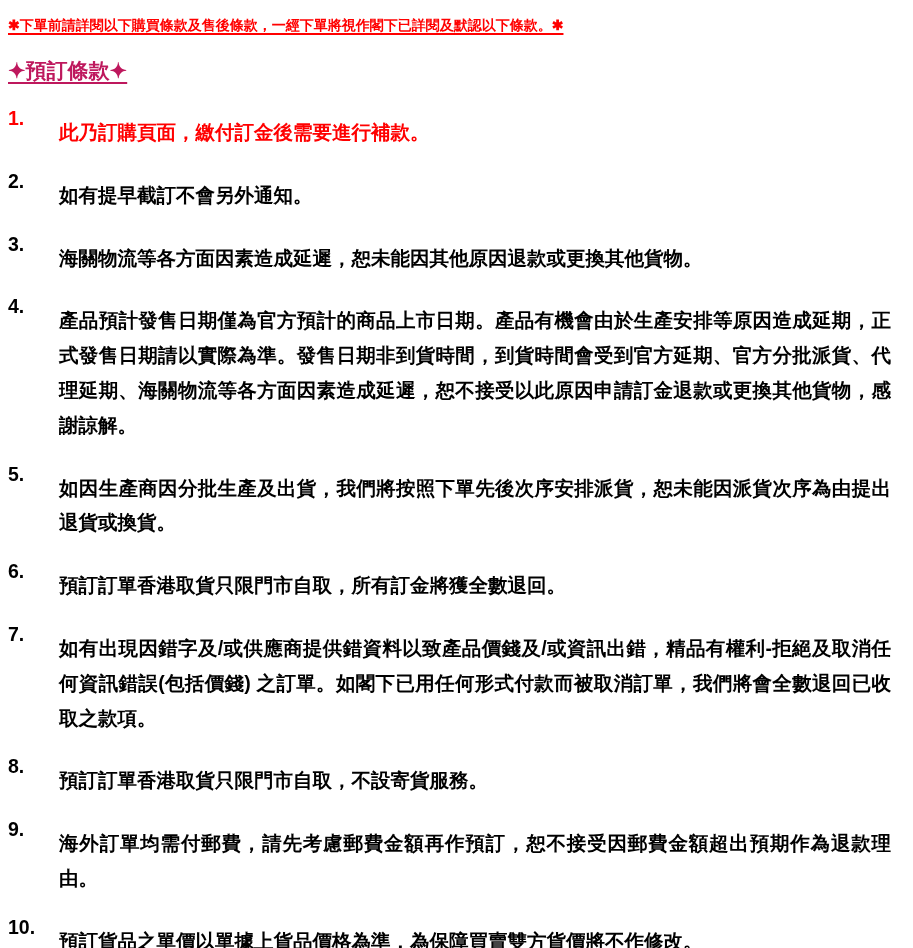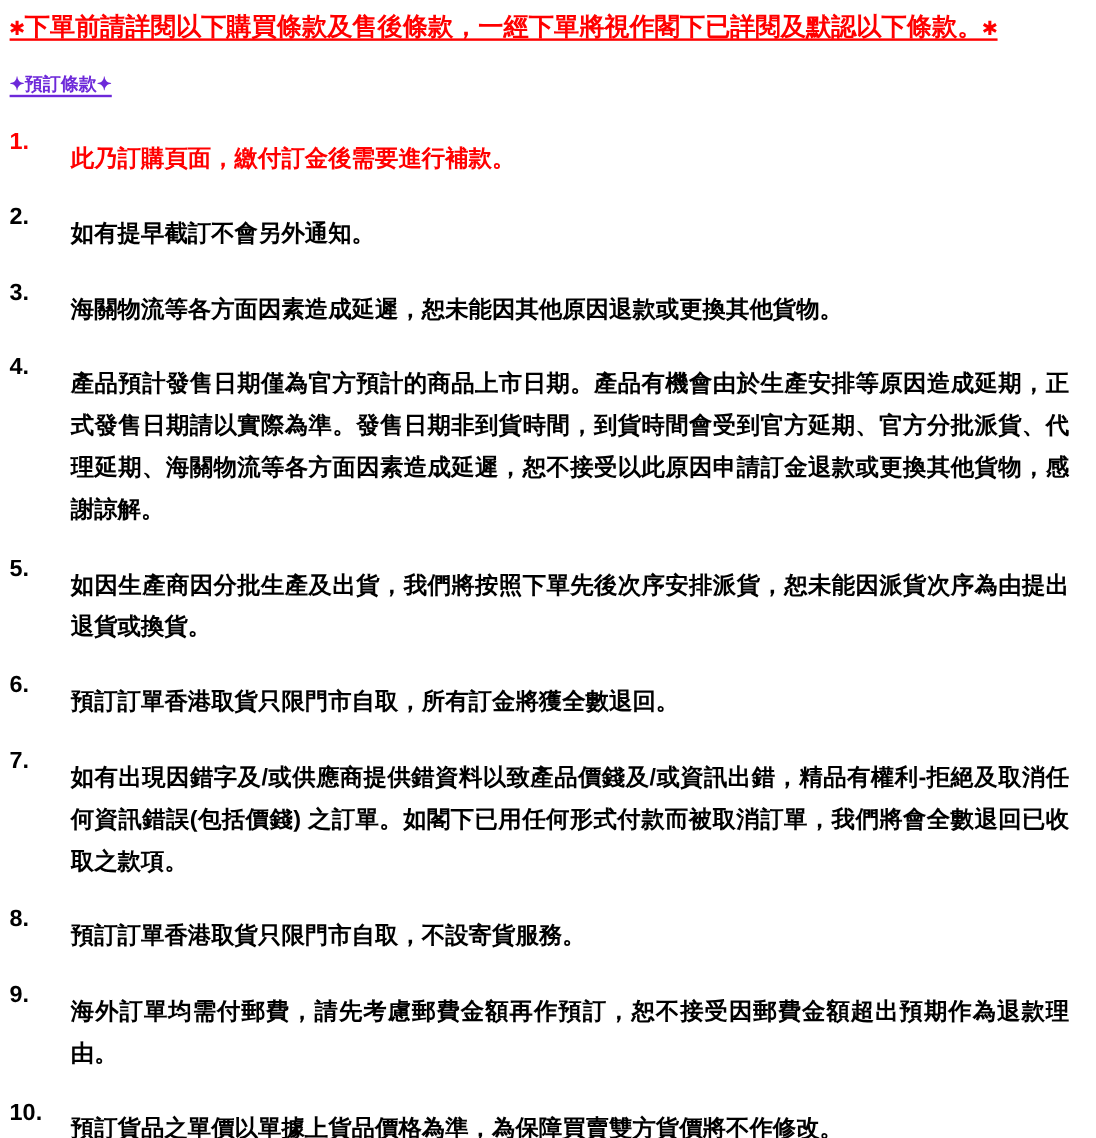--- a/index.html
+++ b/index.html
@@ -15,36 +15,35 @@
     font-weight: 700;
     color: #000000;
   }
   .page {
     box-sizing: border-box;
     width: 913px;
     padding: 9px 8px 10px 8px;
   }
   .doc-title {
     margin: 0 0 14px 0;
-    font-size: 21px;
+    font-size: 14px;
     line-height: 32px;
     font-weight: 700;
     color: #ff0000;
     text-decoration: underline;
     text-decoration-thickness: 2px;
     text-underline-offset: 3px;
-    font-family: Liberation Mono, monospace;
   }
   .section-header {
     display: table; 
     margin: 0 0 14px 0;
-    font-size: 15px;
+    font-size: 21px;
     line-height: 32px;
     font-weight: 700;
-    color: #6d28d9;
+    color: #be185d;
     text-decoration: underline;
     text-decoration-thickness: 2px;
     text-underline-offset: 4px;
   }
   .terms-list {
     margin: 0;
     padding: 0;
   }
   .term-item {
     display: flex;

